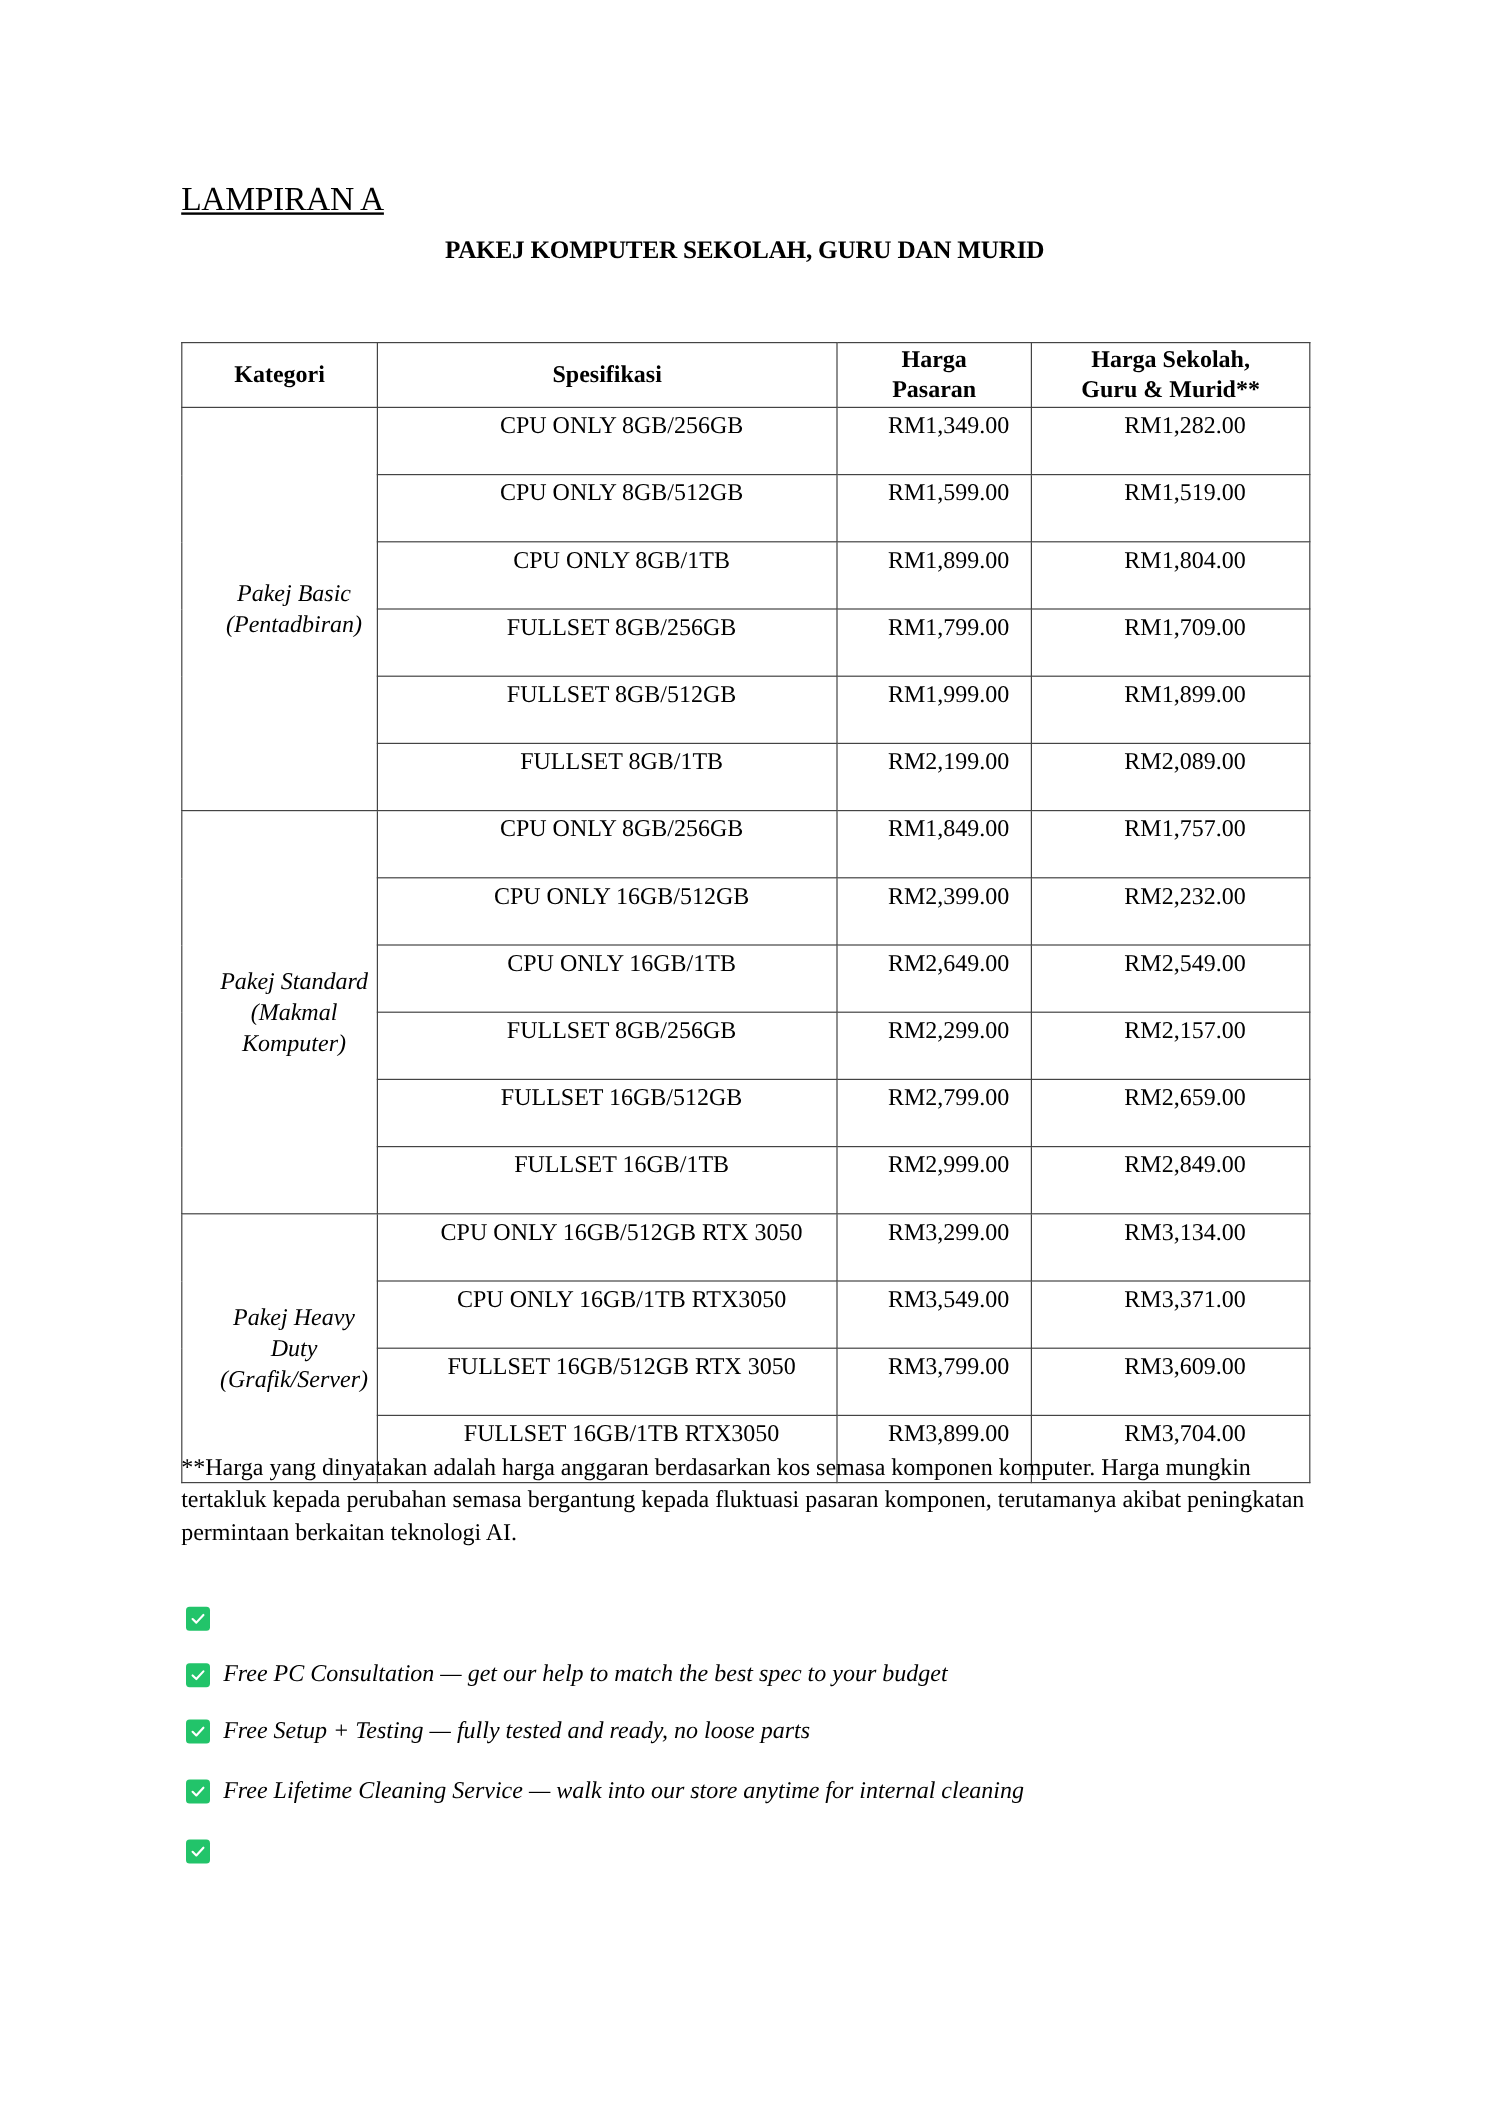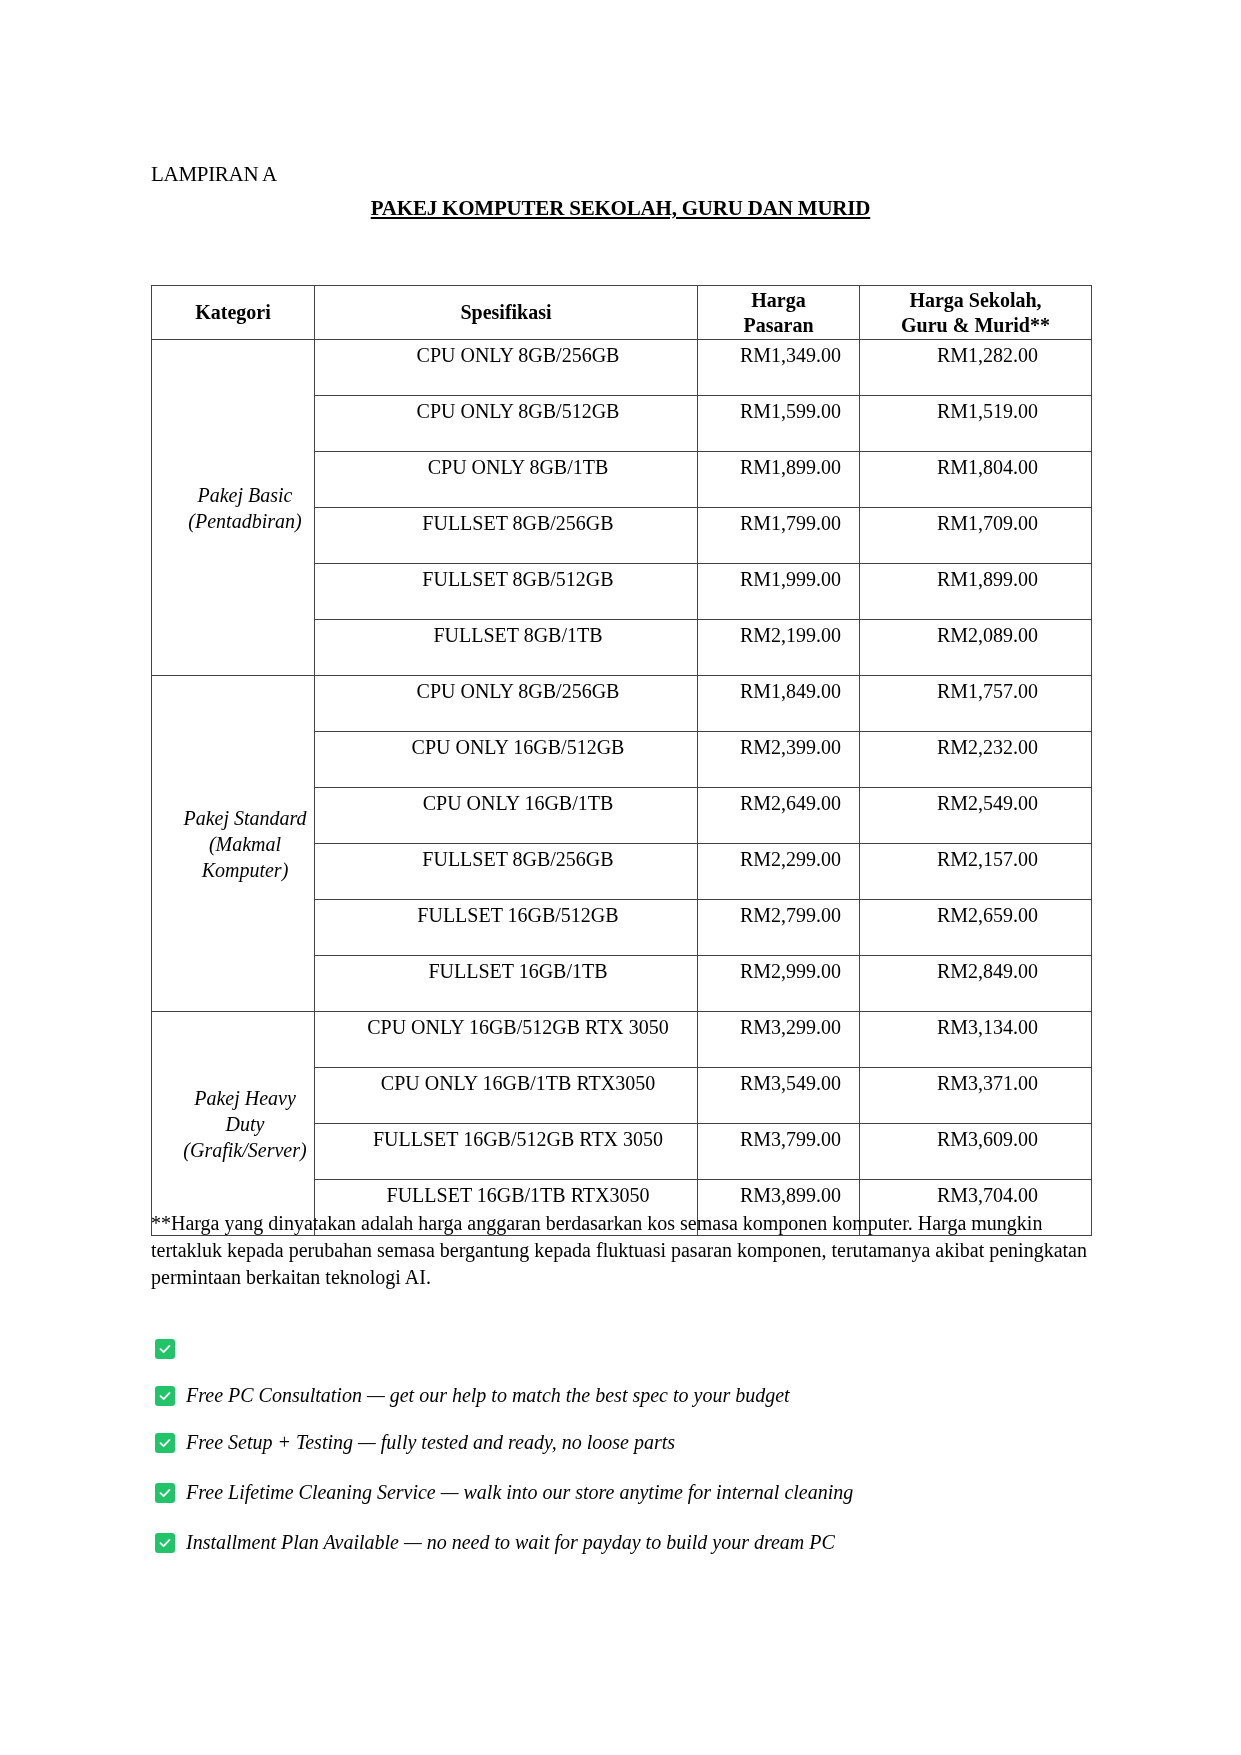--- a/index.html
+++ b/index.html
@@ -1,20 +1,20 @@
 <!DOCTYPE html>
 <html><head>
 <meta charset="utf-8">
 <style>
   html, body { margin: 0; padding: 0; background: #ffffff; }
   body { width: 1241px; height: 1755px; position: relative; overflow: hidden;
          font-family: "Liberation Serif", "DejaVu Serif", serif; color: #000; }
-  .lampiran { position: absolute; left: 151px; top: 162px; font-size: 21px; letter-spacing: -0.3px; }
+  .lampiran { position: absolute; left: 151px; top: 151px; font-size: 28px; letter-spacing: -0.3px; text-decoration: underline; }
   .title { position: absolute; left: 0; width: 1241px; top: 196px; text-align: center;
-           font-size: 21px; font-weight: bold; text-decoration: underline; letter-spacing: -0.2px; }
+           font-size: 21px; font-weight: bold; letter-spacing: -0.2px; }
   .title span { margin-left: 0; }
   table.price { position: absolute; left: 151px; top: 285px; width: 940px;
                 border-collapse: collapse; table-layout: fixed; }
   table.price th, table.price td { border: 1.5px solid #444; padding: 0; }
   table.price th { height: 53px; font-weight: bold; font-size: 20px; line-height: 25px; text-align: center; vertical-align: middle; }
   table.price td { height: 53px; font-size: 20px; text-align: center; vertical-align: top; line-height: 26px; padding-top: 2px; padding-left: 24px; }
   table.price td.cat { vertical-align: middle; line-height: 26px; padding-top: 0; font-style: italic; }
   col.c1 { width: 163px; } col.c2 { width: 383px; } col.c3 { width: 162px; } col.c4 { width: 232px; }
   .footnote { position: absolute; left: 151px; top: 1210px; width: 945px; font-size: 20px; line-height: 27px; }
   .checks { position: absolute; left: 151px; top: 1325px; }
@@ -183,15 +183,14 @@
         </svg>
       </span>
       <span>Free Lifetime Cleaning Service — walk into our store anytime for internal cleaning</span>
     </div>
     <div class="check-item">
       <span class="checkbox" style="background: rgb(34, 196, 106);">
         <svg viewBox="0 0 14 14">
           <path d="M2.5 7.2 L5.6 10.2 L11.5 3.8" fill="none" stroke="#ffffff" stroke-width="1.8" stroke-linecap="round" stroke-linejoin="round"></path>
         </svg>
       </span>
-      <span>Installment Plan Available — no need to wait for payday to build your dream PC</span>
     </div>
   </div>
 
 </body></html>

